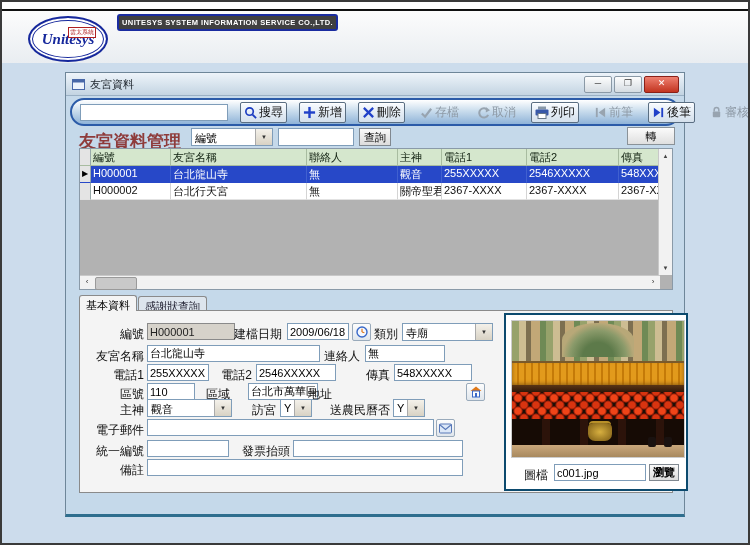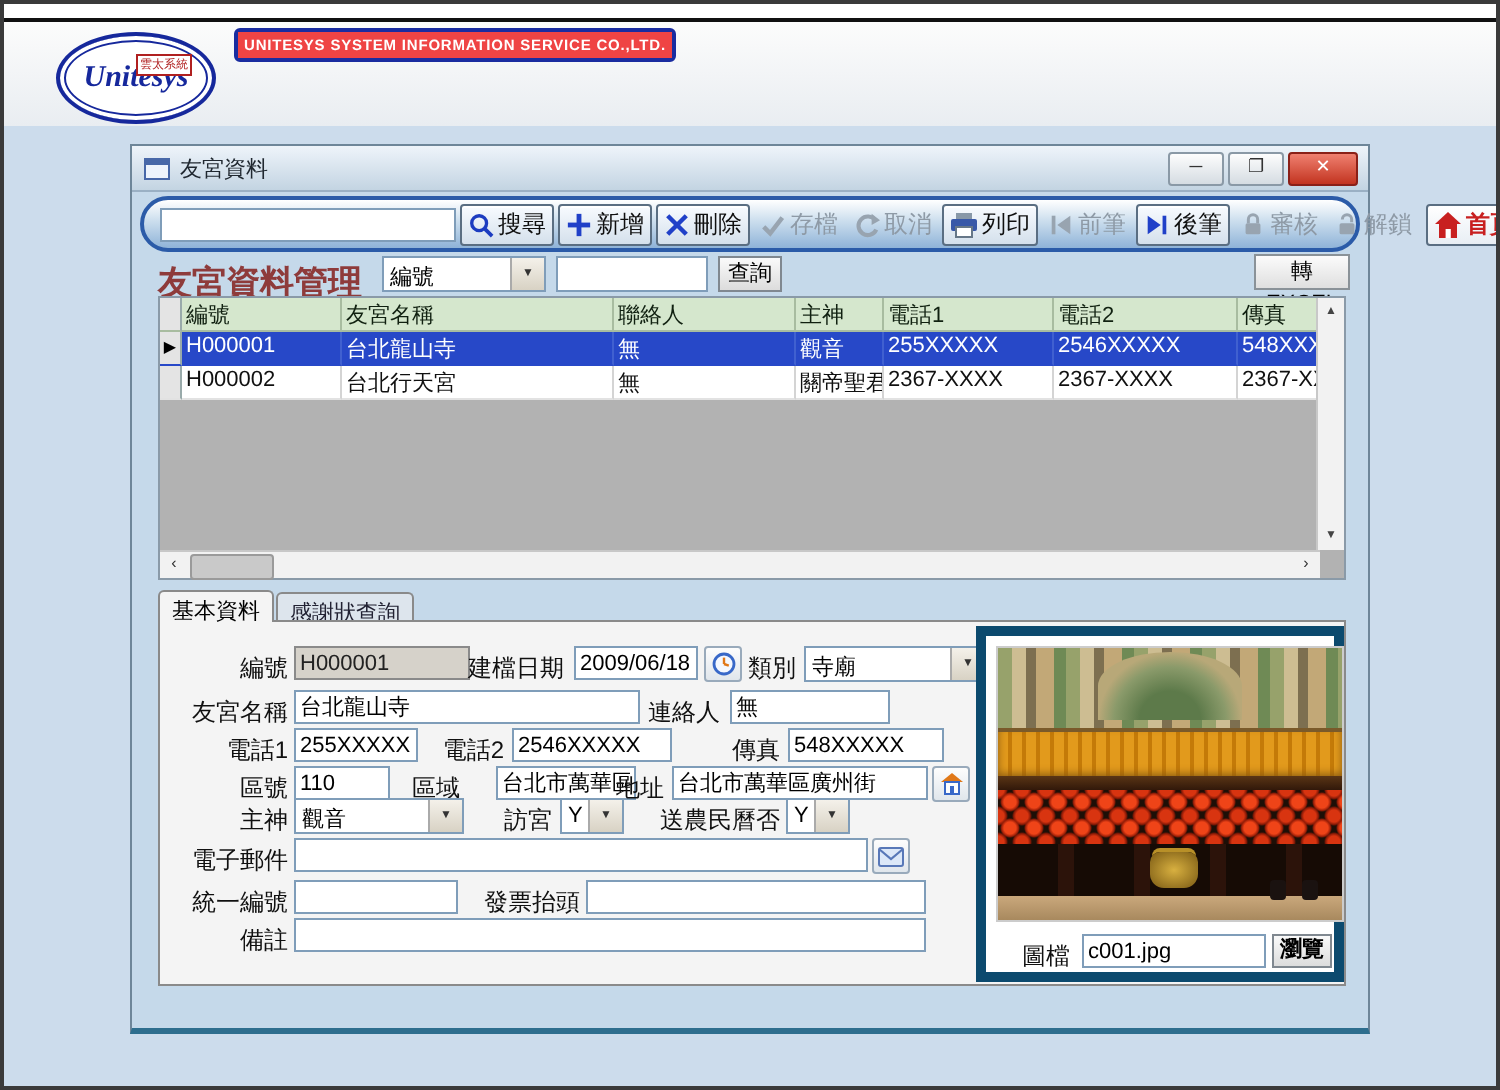--- a/index.html
+++ b/index.html
@@ -6,31 +6,31 @@
   body{width:750px;height:545px;font-family:"Liberation Sans","DejaVu Sans",sans-serif;}
   .page{position:relative;width:746px;height:541px;border:2px solid #3a3a3a;background:#ccdcec;overflow:hidden;}
   .top-white{position:absolute;left:0;top:0;width:746px;height:7px;background:#fff;}
   .top-line{position:absolute;left:0;top:7px;width:746px;height:2px;background:#111;}
   .header{position:absolute;left:0;top:9px;width:746px;height:52px;background:linear-gradient(#fcfcfc,#e9edf1);}
   .logo-oval{position:absolute;left:26px;top:5px;width:76px;height:42px;border:2px solid #16289c;border-radius:50%;background:#fff;box-shadow:inset 0 0 0 2px #fff, inset 0 0 0 3px #16289c;display:flex;align-items:center;justify-content:center;}
   .logo-script{font-family:"Liberation Serif","DejaVu Serif",serif;font-style:italic;font-weight:bold;font-size:15px;color:#16289c;}
   .logo-cjk{position:absolute;right:10px;top:9px;font-size:6px;color:#b02020;border:1px solid #b02020;padding:0 1px;background:#fff;}
   .title-box{position:absolute;left:115px;top:3px;border:2px solid #1a2ca0;border-radius:3px;background:#fff;}
   .company-name{padding:1px 10px 0 10px;font-size:23px;font-weight:bold;color:#1a2ca0;letter-spacing:2px;background:linear-gradient(#ffffff,#e2ecf8);white-space:nowrap;}
-  .company-sub{background:#ef4444;color:#fff;font-size:7.5px;font-weight:bold;text-align:left;padding:2px 3px;letter-spacing:0.4px;}
+  .company-sub{background:#404040;color:#fff;font-size:7.5px;font-weight:bold;text-align:left;padding:2px 3px;letter-spacing:0.4px;}
   
   .window{position:absolute;left:63px;top:70px;width:620px;height:445px;background:#c5d9ea;border:1px solid #6e8699;border-bottom:3px solid #2e6e8e;box-sizing:border-box;}
   .titlebar{position:absolute;left:0;top:0;width:100%;height:22px;background:linear-gradient(#eef4fa,#c3d4e2);border-bottom:1px solid #9ab0c4;display:flex;align-items:center;}
   .titlebar .ticon{margin:0 5px 0 6px;display:flex;}
   .titlebar .ttext{font-size:11px;color:#202830;}
   .wcontrols{position:absolute;right:5px;top:3px;display:flex;gap:2px;}
   .wbtn{width:26px;height:15px;border:1px solid #8a99a6;border-radius:2px;background:linear-gradient(#fdfdfd,#d5dce2);font-size:9px;line-height:13px;text-align:center;color:#333;}
   .wbtn.close{width:33px;background:linear-gradient(#ef8070,#c23420);border-color:#8a2018;color:#fff;font-weight:bold;}
   
-  .toolbar{position:absolute;left:4px;top:25px;width:610px;height:28px;border:2px solid #2b5ba8;border-radius:14px;background:linear-gradient(#ffffff,#cadded 45%,#8fb3d8);box-sizing:border-box;display:flex;align-items:center;padding:0 8px;gap:2px;}
+  .toolbar{position:absolute;left:4px;top:25px;width:610px;height:28px;border:2px solid #2b5ba8;border-radius:14px;background:linear-gradient(#ffffff,#cadded 45%,#8fb3d8);box-sizing:border-box;display:flex;align-items:center;padding:0 8px;gap:12px;}
   .tsearch{width:158px;height:17px;border:1px solid #7f9db9;font-size:11px;padding:0 2px;box-sizing:border-box;}
   .tbtn{display:flex;align-items:center;gap:2px;font-size:12px;color:#101010;padding:1px 3px;white-space:nowrap;}
   .tbtn.en{border:1px solid #5a6e82;border-radius:2px;background:linear-gradient(#f8fbff,#d4e0ec);box-shadow:inset 0 1px 0 #fff;}
   .tbtn.dis{color:#8e9aa6;}
   .tbtn.red{color:#c82020;font-weight:bold;border:1px solid #5a6e82;border-radius:2px;background:linear-gradient(#ffffff,#e8eef4);}
   .tbtn svg{display:block;}
   .tb-gap{flex:1;}
   
   .sec-label{position:absolute;left:13px;top:57px;font-size:17px;font-weight:bold;color:#8e3b3b;}
   .dd{position:absolute;border:1px solid #7f9db9;background:#fff;display:flex;box-sizing:border-box;height:18px;}
@@ -60,21 +60,21 @@
   .tab{position:absolute;height:16px;font-size:11px;padding:2px 6px 0 6px;box-sizing:border-box;border:1px solid #8a8a8a;border-bottom:none;border-radius:3px 3px 0 0;white-space:nowrap;}
   .tab.active{left:13px;top:222px;background:#f4f4f4;z-index:3;}
   .tab.inactive{left:72px;top:223px;background:#dde5ed;color:#223;z-index:1;height:15px;}
   
   .panel{position:absolute;left:13px;top:237px;width:594px;height:183px;background:#f4f4f4;border:1px solid #8a8a8a;box-sizing:border-box;z-index:2;}
   .lbl{position:absolute;font-size:12px;color:#101010;text-align:right;white-space:nowrap;}
   .fld{position:absolute;height:17px;border:1px solid #7f9db9;background:#fff;font-size:11px;font-family:"Liberation Sans","DejaVu Sans",sans-serif;padding:0 2px;box-sizing:border-box;}
   .fld:disabled,.fld.ro{background:#d6d2ca;border:1px solid #8a8a8a;color:#222;}
   .icobtn{position:absolute;width:17px;height:16px;display:flex;align-items:center;justify-content:center;background:linear-gradient(#fdfdfd,#e0e6ec);border:1px solid #9ab;border-radius:2px;}
   
-  .photo-panel{position:absolute;left:408px;top:2px;width:184px;height:178px;background:#fff;border:5px solid #0c4a6e;box-sizing:border-box;}
+  .photo-panel{position:absolute;left:424px;top:2px;width:184px;height:178px;background:#fff;border:2px solid #0c4a6e;box-sizing:border-box;}
   .photo{position:absolute;left:5px;top:5px;width:172px;height:136px;background:#2a1a10;overflow:hidden;border:1px solid #ccc;}
   .ph-sky{position:absolute;left:0;top:0;width:100%;height:40px;background:repeating-linear-gradient(90deg,#97a26b 0 7px,#cdbd92 7px 14px,#7d6f50 14px 19px,#c2a877 19px 28px,#6f8a55 28px 34px),#c3b190;}
   .ph-gable{position:absolute;left:50px;top:2px;width:72px;height:34px;background:radial-gradient(ellipse at 50% 100%,#5d7a4a 30%,#8a9a6a 55%,#b8a878 70%);border-radius:50% 50% 0 0;}
   .ph-roof{position:absolute;left:0;top:40px;width:100%;height:24px;background:repeating-linear-gradient(90deg,#e29a1c 0 5px,#c47a08 5px 7px);border-top:2px solid #7a5a2a;box-shadow:inset 0 -3px 4px #8a5a10;}
   .ph-eave{position:absolute;left:0;top:64px;width:100%;height:7px;background:linear-gradient(#5a3515,#31180a);}
   .ph-lant{position:absolute;left:0;top:71px;width:100%;height:27px;background:radial-gradient(circle at 6px 6px,#ef4418 3px,#a02008 4.2px,transparent 5px) 0 0/12px 13px repeat,radial-gradient(circle at 6px 6px,#d83410 3px,#8a1a06 4.2px,transparent 5px) 6px 7px/12px 13px repeat,#1d0f07;}
   .ph-int{position:absolute;left:0;top:98px;width:100%;height:26px;background:repeating-linear-gradient(90deg,#160b05 0 30px,#2c130a 30px 38px),#120a05;}
   .ph-burner{position:absolute;left:76px;top:102px;width:24px;height:18px;background:radial-gradient(#d8b040,#7a5a14);border-radius:5px 5px 7px 7px;box-shadow:0 -3px 0 -1px #b89028;}
   .ph-ground{position:absolute;left:0;top:124px;width:100%;height:12px;background:linear-gradient(#caa87c,#b5placeholder);background:linear-gradient(#caa87c,#a8895e);}
   .ph-scooter{position:absolute;width:8px;height:10px;background:#1a1210;border-radius:2px;}
@@ -305,21 +305,20 @@
       <div class="lbl" style="left:136px;top:56px;width:36px;">電話2</div>
       <input class="fld" style="left: 176px; top: 53px; width: 80px;" value="2546XXXXX">
       <div class="lbl" style="left:278px;top:56px;width:32px;">傳真</div>
       <input class="fld" style="left: 314px; top: 53px; width: 78px;" value="548XXXXX">
 
       <div class="lbl" style="left:10px;top:75px;width:54px;">區號</div>
       <input class="fld" style="left: 67px; top: 72px; width: 48px;" value="110">
       <div class="lbl" style="left:122px;top:75px;width:28px;">區域</div>
       <input class="fld" style="left: 154px; top: 72px; width: 70px; margin-left: 14px;" value="台北市萬華區">
       <div class="lbl" style="left:226px;top:75px;width:26px;">地址</div>
-      <input class="fld" style="left: 256px; top: 72px; width: 128px;" value="台北市萬華區廣州街">
       <div class="icobtn" style="left:386px;top:72px;">
         <svg width="12" height="12" viewBox="0 0 12 12">
             <polygon points="6,0.5 11.5,5 0.5,5" fill="#e07818"></polygon>
             <rect x="2.5" y="5" width="7" height="6" fill="#fdfdfd" stroke="#3868c8"></rect>
             <rect x="5" y="7" width="2" height="4" fill="#3868c8"></rect>
           </svg>
       </div>
 
       <div class="lbl" style="left:10px;top:91px;width:54px;">主神</div>
       <div class="dd" style="left:67px;top:88px;width:85px;">

